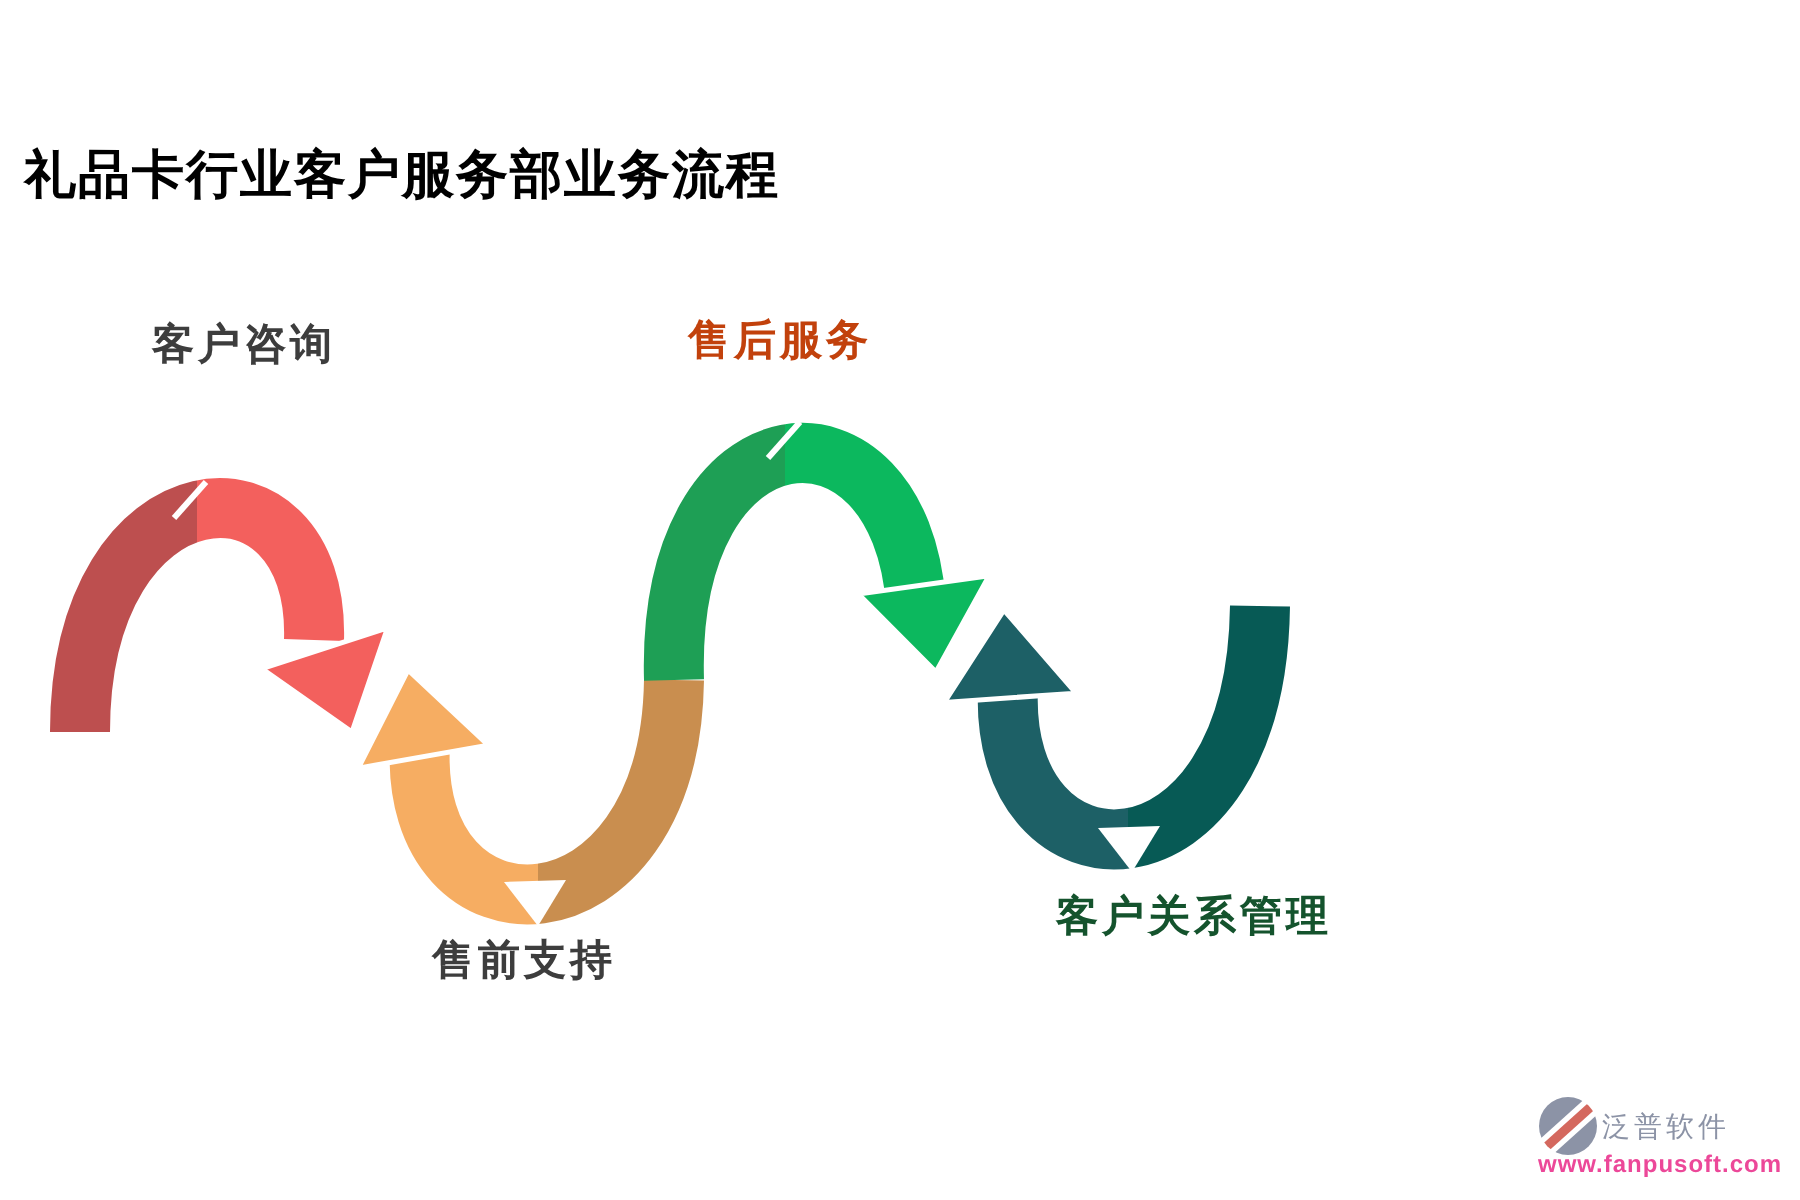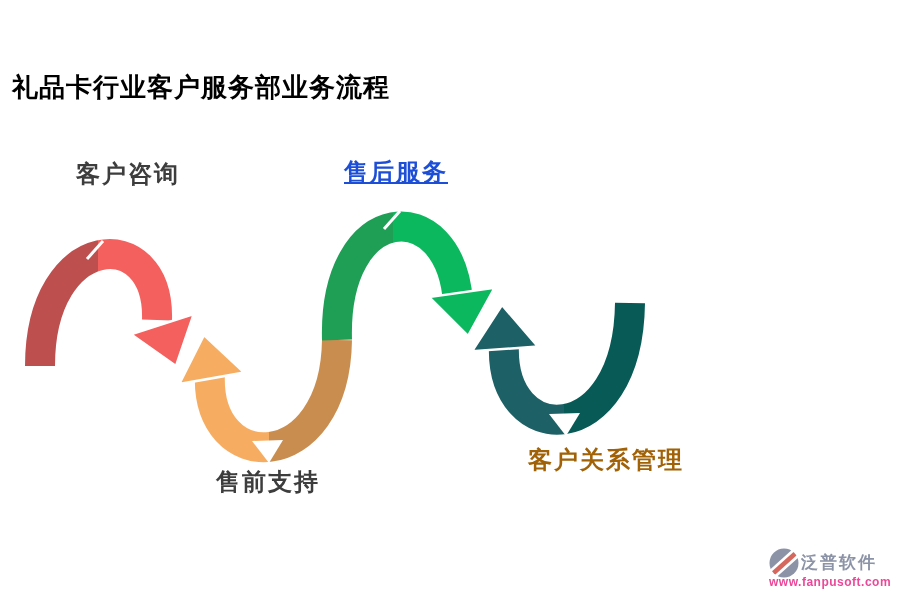--- a/index.html
+++ b/index.html
@@ -8,34 +8,34 @@
     font-family:"Liberation Sans","DejaVu Sans",sans-serif;
     -webkit-font-smoothing:antialiased;
   }
   .canvas{position:relative;width:731px;height:600px;background:#fff;}
   .page-title{
     position:absolute;left:12px;top:70px;
     font-size:26px;font-weight:bold;color:#000;letter-spacing:1px;
     white-space:nowrap;
   }
   .arc-label{
-    position:absolute;font-size:24px;font-weight:bold;color:#3d3d3d;
+    position:absolute;font-size:21px;font-weight:bold;color:#3d3d3d;
     letter-spacing:2px;white-space:nowrap;
   }
   .lbl-1{left:76px;top:158px;}
   .lbl-3{left:344px;top:156px;}
   .lbl-2{left:216px;top:466px;}
   .lbl-4{left:528px;top:444px;}
   .wave-svg{position:absolute;left:0;top:0;}
   .watermark{
     position:absolute;left:769px;top:548px;width:126px;
   }
   .wm-row{display:flex;align-items:center;gap:2px;}
   .wm-brand{
-    font-size:17px;font-weight:bold;color:#8c93a6;letter-spacing:2px;
+    font-size:14px;font-weight:normal;color:#8c93a6;letter-spacing:2px;
     white-space:nowrap;line-height:1.2;
   }
   .wm-url{
     font-size:12px;font-weight:bold;color:#e89b95;letter-spacing:0.5px;
     white-space:nowrap;margin-top:-3px;text-align:left;
   }
 </style>
 </head>
 <body>
 
@@ -90,22 +90,22 @@
     <g transform="translate(468,336) rotate(-8)">
       <polygon points="0,0 -33,-44 33,-44" stroke="#ffffff" stroke-width="2.5" fill="#0cb85e"></polygon>
     </g>
     <g transform="translate(502,305) rotate(-4)">
       <polygon points="0,0 -33,44 33,44" stroke="#ffffff" stroke-width="2.5" fill="#1d6066"></polygon>
     </g>
   </svg>
 
   <div class="arc-label lbl-1" style="color: rgb(61, 61, 61);">客户咨询</div>
   <div class="arc-label lbl-2" style="color: rgb(61, 61, 61);">售前支持</div>
-  <div class="arc-label lbl-3" style="color: #1d4ed8; text-decoration: underline;">售后服务</div>
-  <div class="arc-label lbl-4" style="color: #a16207;">客户关系管理</div>
+  <div class="arc-label lbl-3" style="color: #c2410c;">售后服务</div>
+  <div class="arc-label lbl-4" style="color: #14532d;">客户关系管理</div>
 
   <div class="watermark">
     <div class="wm-row">
       <svg width="30" height="30" viewBox="0 0 30 30" aria-hidden="true">
         <defs>
           <clipPath id="wm-clip">
               <circle cx="15" cy="15" r="14.5"></circle>
             </clipPath>
         </defs>
         <g clip-path="url(#wm-clip)">

